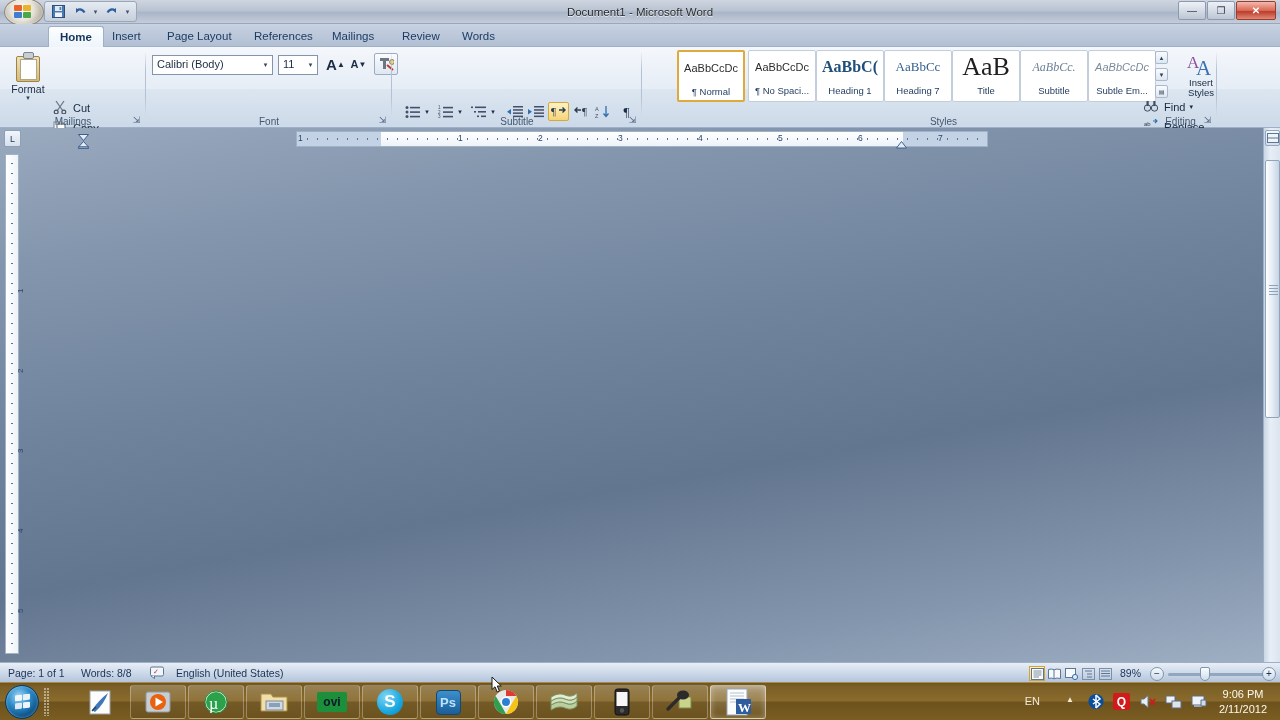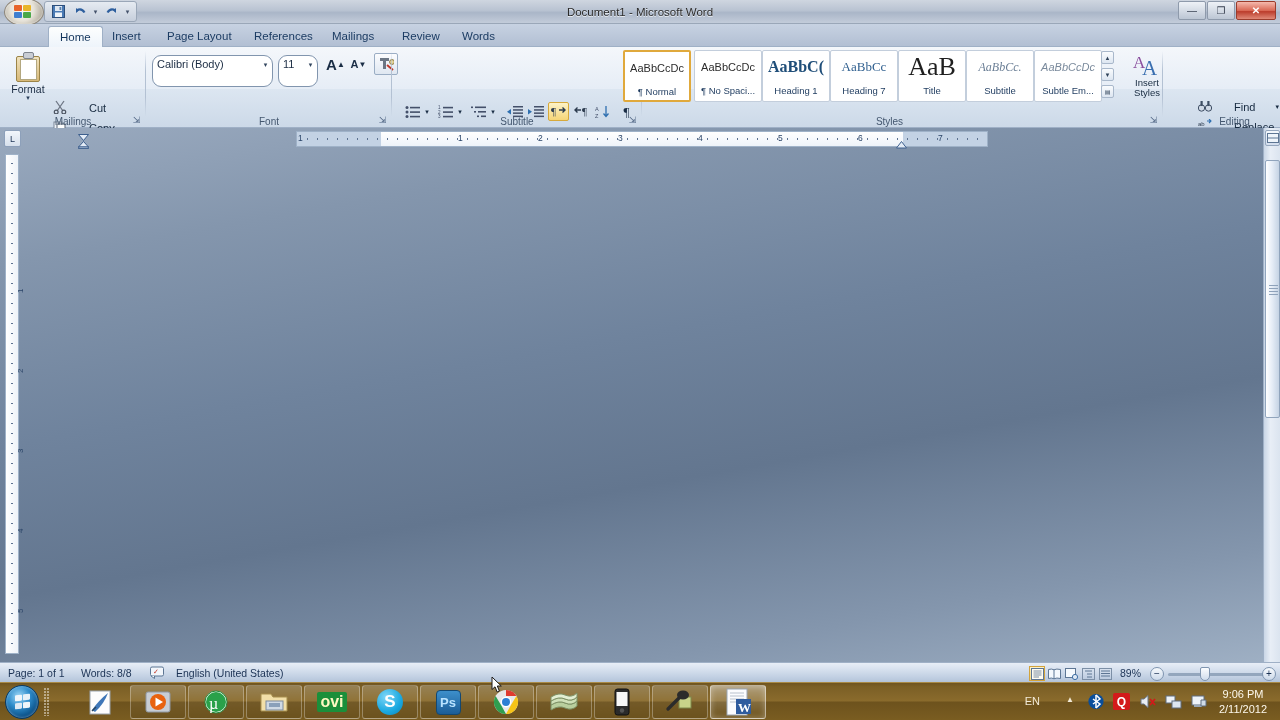--- a/index.html
+++ b/index.html
@@ -65,21 +65,21 @@
     background: linear-gradient(to bottom,#c7d2e2,#b2bfd3);
     border-bottom:1px solid #9fb0c6;
   }
   .tab {
     position:absolute; top:2px; height:21px; line-height:21px;
     padding:0 11px; font-size:11.5px; color:#1c3c63;
     border-radius:3px 3px 0 0;
   }
   .tab.active {
     background: linear-gradient(to bottom,#fdfefe,#eef4fb);
-    border:1px solid #9fb0c6; border-bottom:none; color:#13355c;
+    border:1px solid #9fb0c6; border-bottom:none; color:#13355c;font-weight:bold;
   }
 
   
   .ribbon {
     position:absolute; left:0; top:47px; width:1280px; height:81px;
     background: linear-gradient(to bottom,#f4f7fb 0%, #e6edf6 52%, #dce6f1 53%, #ccd9e8 100%);
     border-bottom:1px solid #9fb0c6;
   }
   .grp { position:absolute; top:0; height:81px; }
   .grp-label {
@@ -101,29 +101,29 @@
   .clip-ico {
     width:28px; height:30px; position:relative; margin-top:2px;
   }
   .clip-body { position:absolute; left:2px; top:4px; width:24px; height:26px;
     background:linear-gradient(to bottom,#f0e2bd,#d8b978); border:1px solid #9c8447; border-radius:2px;}
   .clip-paper{ position:absolute; left:6px; top:7px; width:17px; height:21px; background:#fff; border:1px solid #b3a77f;}
   .clip-clip { position:absolute; left:9px; top:0px; width:11px; height:7px; background:#c9cdd4; border:1px solid #7e848e; border-radius:2px;}
   .paste-lbl { font-size:10.5px; color:#1b2c43; margin-top:1px;}
   .paste-arrow { font-size:7px; color:#2c415c; line-height:6px;}
   .cmd-row {
-    position:absolute; display:flex; align-items:center; gap:20px; height:19px;
+    position:absolute; display:flex; align-items:center; gap:4px; height:19px;
     font-size:11px; color:#16293f; padding:0 3px; border-radius:2px;
   }
   .mini-ico { width:16px; height:16px; position:relative; display:inline-block; }
 
   
   .fontbox, .sizebox {
-    position:absolute; height:32px; background:#fff; border:1px solid #8195ae;
-    border-radius:9px; font-size:11px; color:#1b2c43; line-height:17px; padding-left:4px;
+    position:absolute; height:20px; background:#fff; border:1px solid #8195ae;
+    border-radius:0; font-size:11px; color:#1b2c43; line-height:17px; padding-left:4px;
   }
   .combo-arrow {
     position:absolute; top:0; right:0; width:13px; height:16px;
     font-size:7px; color:#33465f; text-align:center; line-height:17px;
   }
   .ftbtn {
     position:absolute; border:1px solid transparent; border-radius:2px;
     display:flex; align-items:center; justify-content:center;
     color:#1a2d45; background:transparent;
   }
@@ -574,21 +574,21 @@
           <rect x="0.5" y="0.5" width="7.5" height="6.5" fill="none" stroke="#8d98a8" stroke-dasharray="2 1.5"></rect>
         </svg>
       </div>
       <div class="ftbtn" style="left:215px;top:83px;width:10px;height:19px;font-size:7px;">▾</div>
 
       <div class="grp-label">Subtitle</div>
       <div class="dlg-launch" style="right:4px;">⇲</div>
       <div class="grp-sep" style="right:0;"></div>
     </div>
 
-    <div class="grp" style="left:616px;width:547px;">
+    <div class="grp" style="left:670px;width:547px;">
       <div class="stylecell sel" style="left:7px;">
         <div class="sc-sample" style="font-size:11px;color:#2c2c2c;">AaBbCcDc</div>
         <div class="sc-name">¶ Normal</div>
       </div>
       <div class="stylecell" style="left:78px;">
         <div class="sc-sample" style="font-size:11px;color:#2c2c2c;">AaBbCcDc</div>
         <div class="sc-name">¶ No Spaci...</div>
       </div>
       <div class="stylecell" style="left:146px;">
         <div class="sc-sample" style="font-family:'Liberation Serif',serif;font-size:16px;color:#1f4e79;font-weight:bold;">AaBbC(</div>
@@ -622,21 +622,21 @@
         </svg>
         <span style="font-size:9.5px;color:#16293f;line-height:10px;">Insert</span>
         <span style="font-size:9.5px;color:#16293f;line-height:10px;">Styles</span>
       </div>
 
       <div class="grp-label">Styles</div>
       <div class="dlg-launch" style="right:4px;">⇲</div>
       <div class="grp-sep" style="right:0;"></div>
     </div>
 
-    <div class="grp" style="left:1189px;width:91px;">
+    <div class="grp" style="left:1135px;width:91px;">
       <div class="cmd-row" style="left:6px;top:50px;">
         <span class="mini-ico">
           <svg width="14" height="14" viewBox="0 0 14 14">
             <circle cx="3.5" cy="9" r="3.2" fill="#cfd9e6" stroke="#3d4d63"></circle>
             <circle cx="10.5" cy="9" r="3.2" fill="#cfd9e6" stroke="#3d4d63"></circle>
             <rect x="2.5" y="2" width="2.2" height="5" fill="#3d4d63"></rect>
             <rect x="9.3" y="2" width="2.2" height="5" fill="#3d4d63"></rect>
           </svg>
         </span>
         <span>Find</span>
@@ -943,21 +943,21 @@
 
     <div class="tb-item framed" style="left:246px;">
       <svg width="30" height="26" viewBox="0 0 30 26">
         <path d="M2 5 h10 l2 3 h14 v14 H2 Z" fill="#f2dfa8" stroke="#a78f4f"></path>
         <rect x="7" y="12" width="17" height="9" fill="#cfd9e4" stroke="#7c8a9c"></rect>
         <rect x="10" y="14" width="11" height="4" fill="#8aa0ba"></rect>
       </svg>
     </div>
 
     <div class="tb-item framed" style="left:304px;">
-      <div style="width:30px;height:20px;background:#1b8f3a;border-radius:2px;display:flex;align-items:center;justify-content:center;color:#fef9c3;font-size:16px;font-weight:bold;">ovi</div>
+      <div style="width:30px;height:20px;background:#1b8f3a;border-radius:2px;display:flex;align-items:center;justify-content:center;color:#0f172a;font-size:12px;font-weight:bold;">ovi</div>
     </div>
 
     <div class="tb-item framed" style="left:362px;">
       <div style="width:26px;height:26px;border-radius:50%;background:radial-gradient(circle at 35% 30%,#7fd6f7,#19a8e0 60%,#0d82b5);display:flex;align-items:center;justify-content:center;color:#fff;font-size:17px;font-weight:bold;font-family:'Liberation Sans',sans-serif;">S</div>
     </div>
 
     <div class="tb-item framed" style="left:420px;">
       <div style="width:25px;height:25px;border-radius:4px;background:linear-gradient(to bottom,#3d8fcb,#1b5d97);border:1px solid #134872;display:flex;align-items:center;justify-content:center;color:#b9e3ff;font-size:13px;font-weight:bold;font-family:'Liberation Sans',sans-serif;">Ps</div>
     </div>
 

